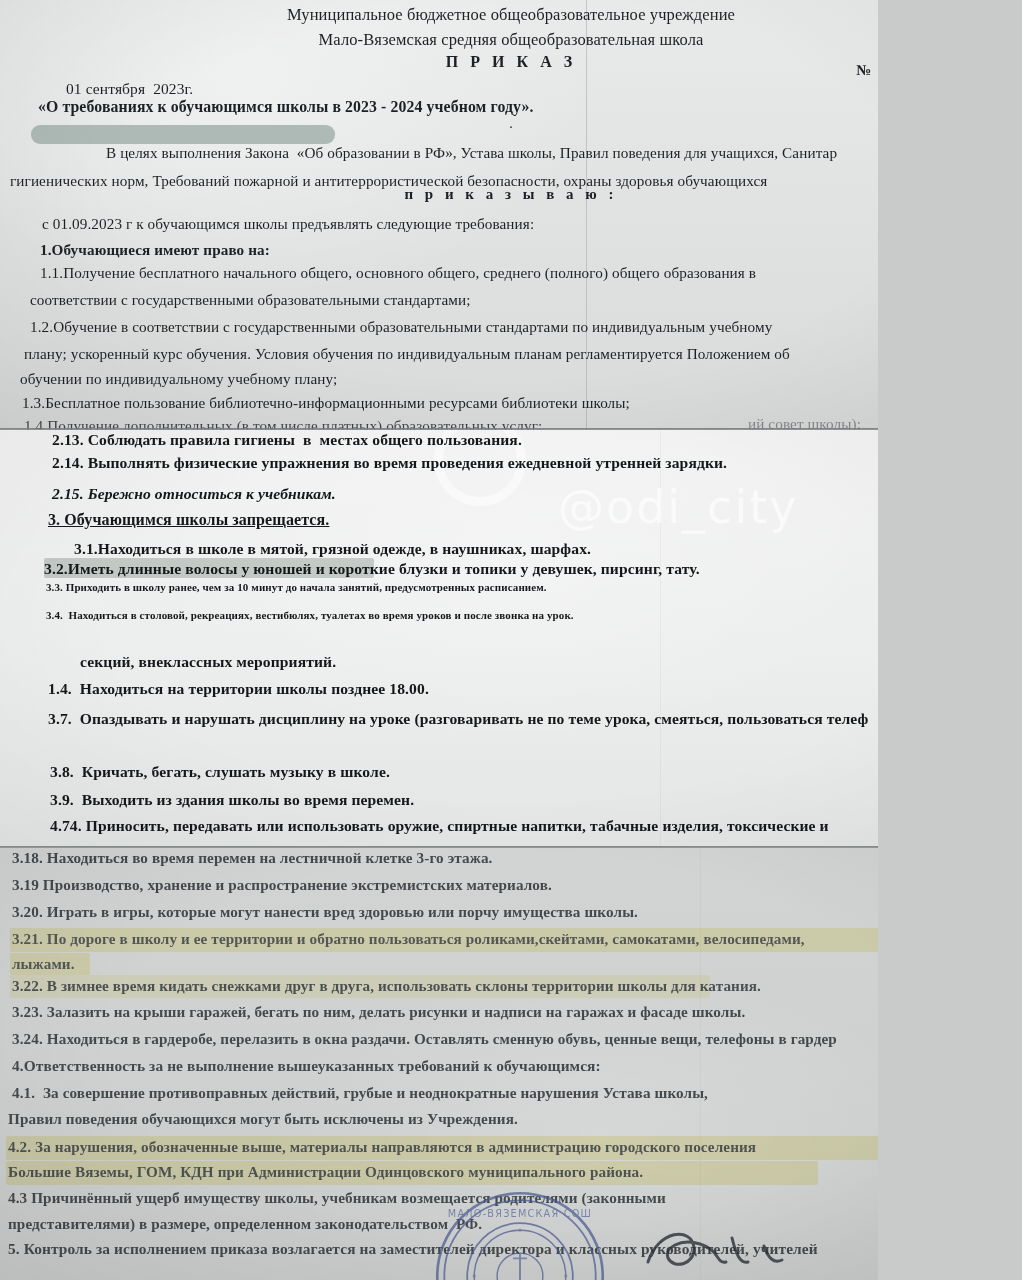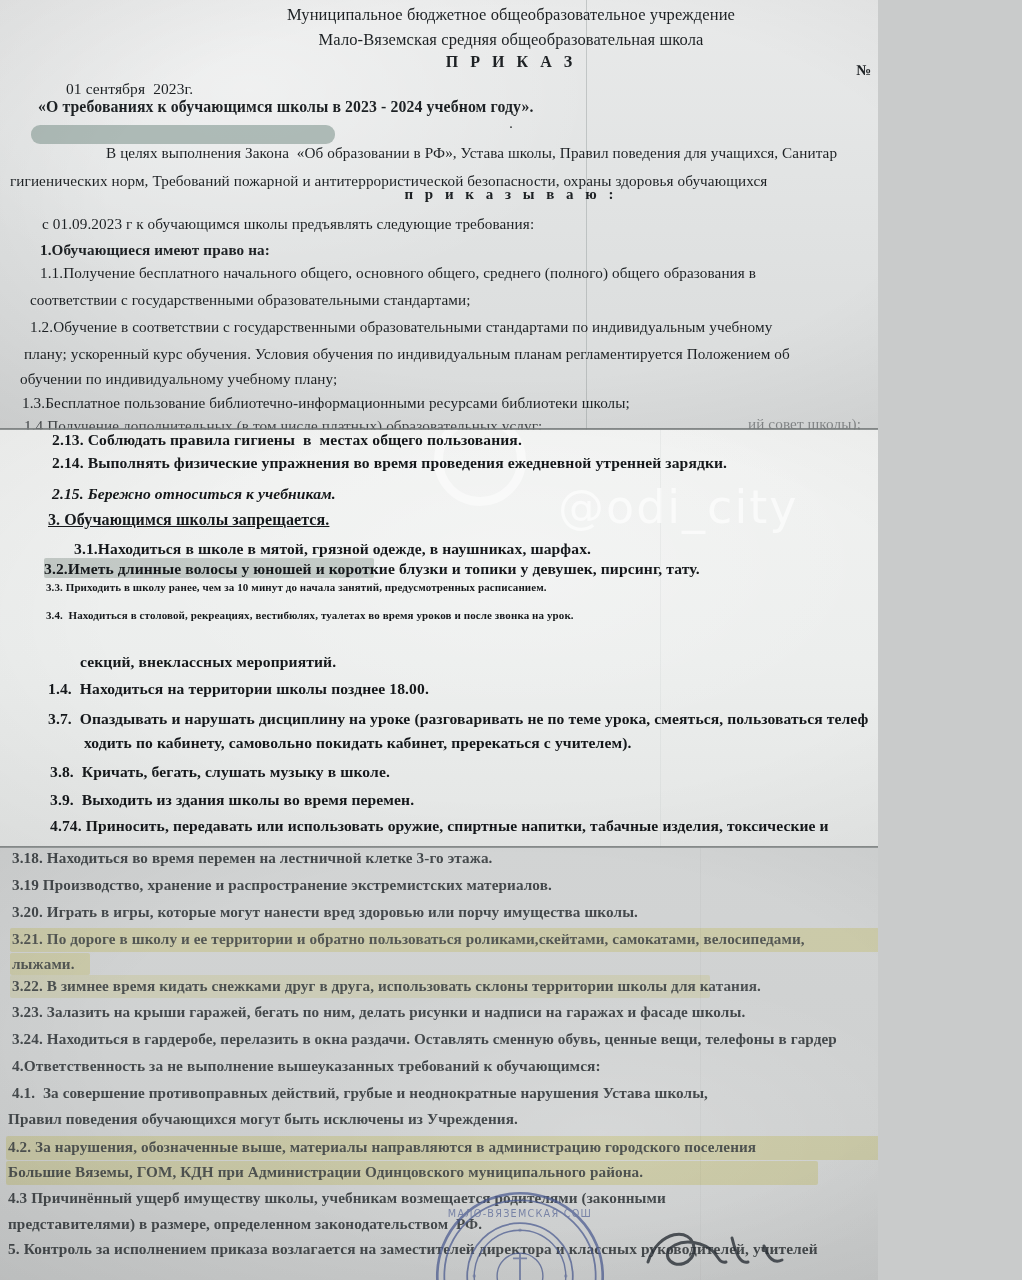--- a/index.html
+++ b/index.html
@@ -139,21 +139,20 @@
     <div class="ln" style="left:44px;top:111px;font-size:15.6px;margin-left:30px;">3.1.Находиться в школе в мятой, грязной одежде, в наушниках, шарфах.</div>
 
     <div class="hl" style="left:44px;top:128px;width:330px;height:20px;background:#c8cfcb;opacity:.85;"></div>
     <div class="ln" style="left:44px;top:131px;font-size:15.6px;">3.2.Иметь длинные волосы у юношей и короткие блузки и топики у девушек, пирсинг, тату.</div>
 
     <div class="ln" style="left:46px;top:152px;font-size:11px;">3.3. Приходить в школу ранее, чем за 10 минут до начала занятий, предусмотренных расписанием.</div>
     <div class="ln" style="left:46px;top:180px;font-size:11px;">3.4.  Находиться в столовой, рекреациях, вестибюлях, туалетах во время уроков и после звонка на урок.</div>
     <div class="ln" style="left:80px;top:224px;font-size:15.6px;">секций, внеклассных мероприятий.</div>
     <div class="ln" style="left:48px;top:251px;font-size:15.6px;">1.4.  Находиться на территории школы позднее 18.00.</div>
     <div class="ln" style="left:48px;top:281px;font-size:15.6px;">3.7.  Опаздывать и нарушать дисциплину на уроке (разговаривать не по теме урока, смеяться, пользоваться телеф</div>
-    <div class="ln" style="left:84px;top:305px;font-size:15.6px;">ходить по кабинету, самовольно покидать кабинет, пререкаться с учителем).</div>
     <div class="ln" style="left:50px;top:334px;font-size:15.6px;">3.8.  Кричать, бегать, слушать музыку в школе.</div>
     <div class="ln" style="left:50px;top:362px;font-size:15.6px;">3.9.  Выходить из здания школы во время перемен.</div>
     <div class="ln" style="left:50px;top:388px;font-size:15.6px;">4.74. Приносить, передавать или использовать оружие, спиртные напитки, табачные изделия, токсические и</div>
 
     <div class="vignette" style="opacity:.6;"></div>
   </div>
 
   <div class="seam" id="seam2"></div>
 
   <div class="panel" id="panel-bot">

